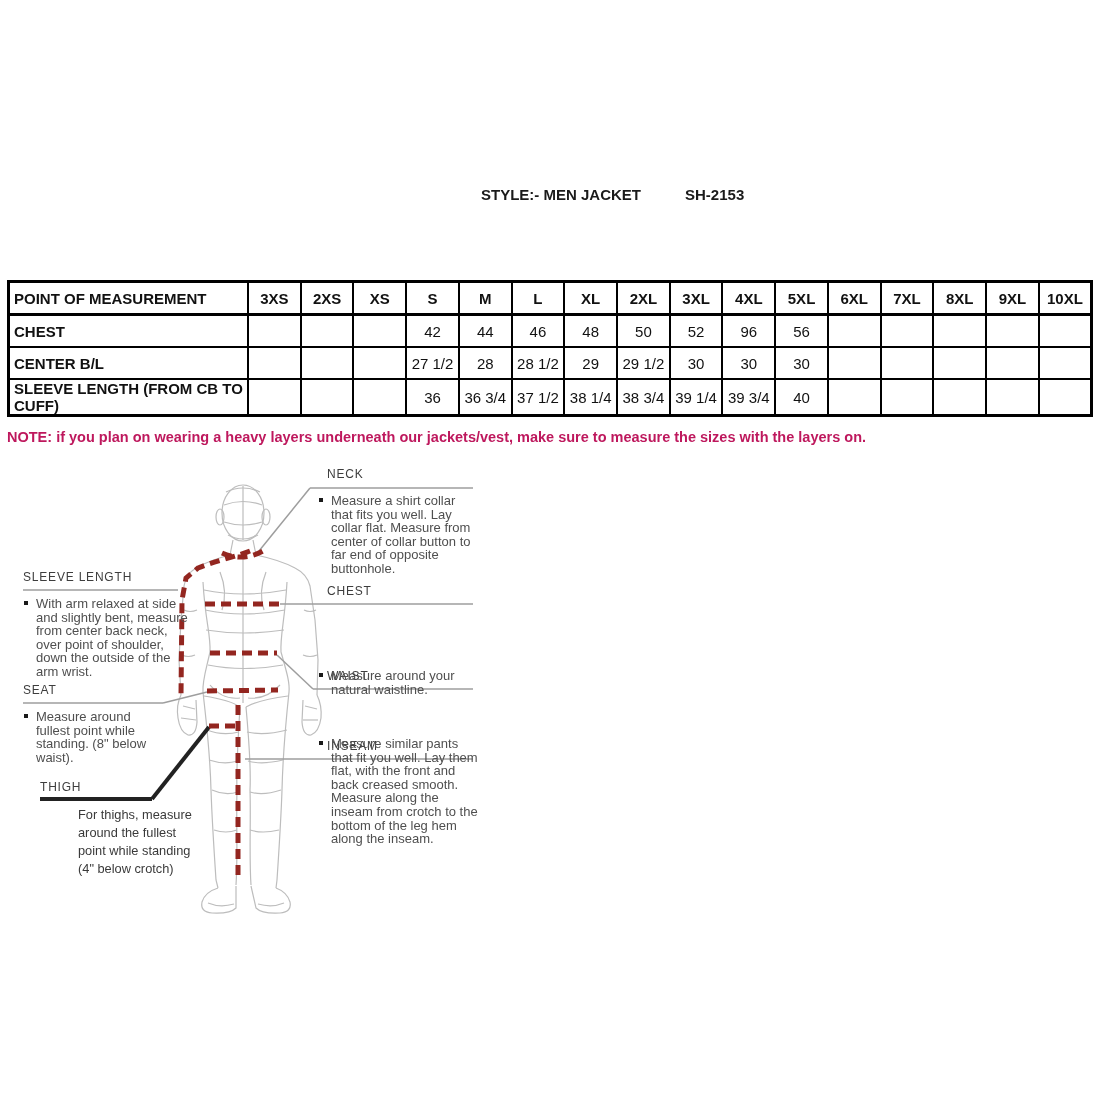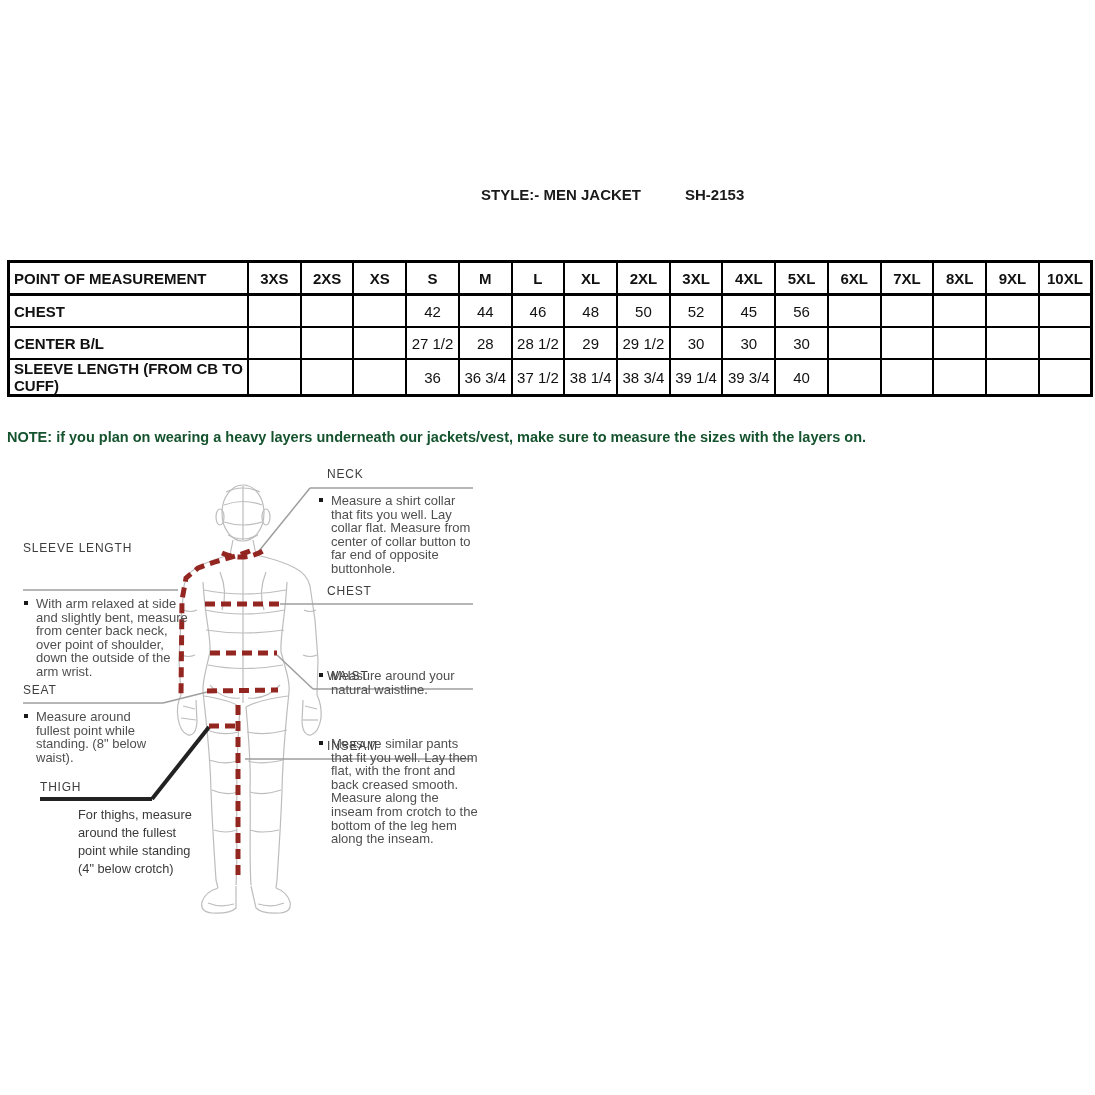--- a/index.html
+++ b/index.html
@@ -4,29 +4,29 @@
 <style>
   html,body{margin:0;padding:0;background:#fff;}
   .page{
     position:relative;width:1095px;height:1095px;background:#ffffff;
     font-family:"Liberation Sans",sans-serif;color:#000;overflow:hidden;
   }
   
   .title{position:absolute;top:186px;left:481px;display:flex;gap:44px;
     font-size:15px;font-weight:bold;color:#1a1a1a;}
   
-  .size-table{position:absolute;top:260px;left:7px;width:1086px;
+  .size-table{position:absolute;top:280px;left:7px;width:1086px;
     border-collapse:collapse;table-layout:fixed;border:3px solid #000;}
   .size-table th,.size-table td{border:2px solid #000;height:30px;padding:0;
     font-size:15px;text-align:center;vertical-align:middle;color:#111;}
   .size-table thead th{font-weight:bold;border-bottom:3px solid #000;}
   .size-table td.rowlabel{width:233px;text-align:left;padding-left:4px;font-weight:bold;}
   .size-table thead th:first-child{width:233px;text-align:left;padding-left:4px;}
   
-  .note{position:absolute;top:429px;left:7px;font-size:14.5px;font-weight:bold;color:#14532d;}
+  .note{position:absolute;top:429px;left:7px;font-size:14.5px;font-weight:bold;color:#be185d;}
   
   .diagram-svg{position:absolute;top:460px;left:0;}
   .m-block{position:absolute;}
   .m-heading{font-size:12px;letter-spacing:0.8px;color:#3d3d3d;font-weight:normal;}
   .m-desc{position:relative;font-size:13px;line-height:13.6px;color:#4f4f4f;}
   .bullet{position:absolute;left:-12px;top:4px;width:4px;height:4px;background:#1a1a1a;display:inline-block;}
   .thigh-desc{font-size:12.8px;line-height:18px;color:#3a3a3a;margin-left:40px;}
 </style>
 </head>
 <body>
@@ -65,21 +65,21 @@
           <td class="rowlabel">CHEST</td>
           <td></td>
           <td></td>
           <td></td>
           <td>42</td>
           <td>44</td>
           <td>46</td>
           <td>48</td>
           <td>50</td>
           <td>52</td>
-          <td>45</td>
+          <td>96</td>
           <td>56</td>
           <td></td>
           <td></td>
           <td></td>
           <td></td>
           <td></td>
         </tr>
         <tr>
           <td class="rowlabel">CENTER B/L</td>
           <td></td>
@@ -231,21 +231,21 @@
     <div class="m-desc"><span class="bullet"></span>Measure around your natural waistline.</div>
   </div>
 
   <div class="m-block" style="left:327px;top:739px;">
     <div class="m-heading">INSEAM</div>
   </div>
   <div class="m-block" style="left:331px;top:737px;width:148px;">
     <div class="m-desc"><span class="bullet"></span>Measure similar pants that fit you well. Lay them flat, with the front and back creased smooth. Measure along the inseam from crotch to the bottom of the leg hem along the inseam.</div>
   </div>
 
-  <div class="m-block" style="left:23px;top:541px;">
+  <div class="m-block" style="left:23px;top:570px;">
     <div class="m-heading">SLEEVE LENGTH</div>
   </div>
   <div class="m-block" style="left:36px;top:597px;width:152px;">
     <div class="m-desc"><span class="bullet"></span>With arm relaxed at side and slightly bent, measure from center back neck, over point of shoulder, down the outside of the arm wrist.</div>
   </div>
 
   <div class="m-block" style="left:23px;top:683px;">
     <div class="m-heading">SEAT</div>
   </div>
   <div class="m-block" style="left:36px;top:710px;width:130px;">

